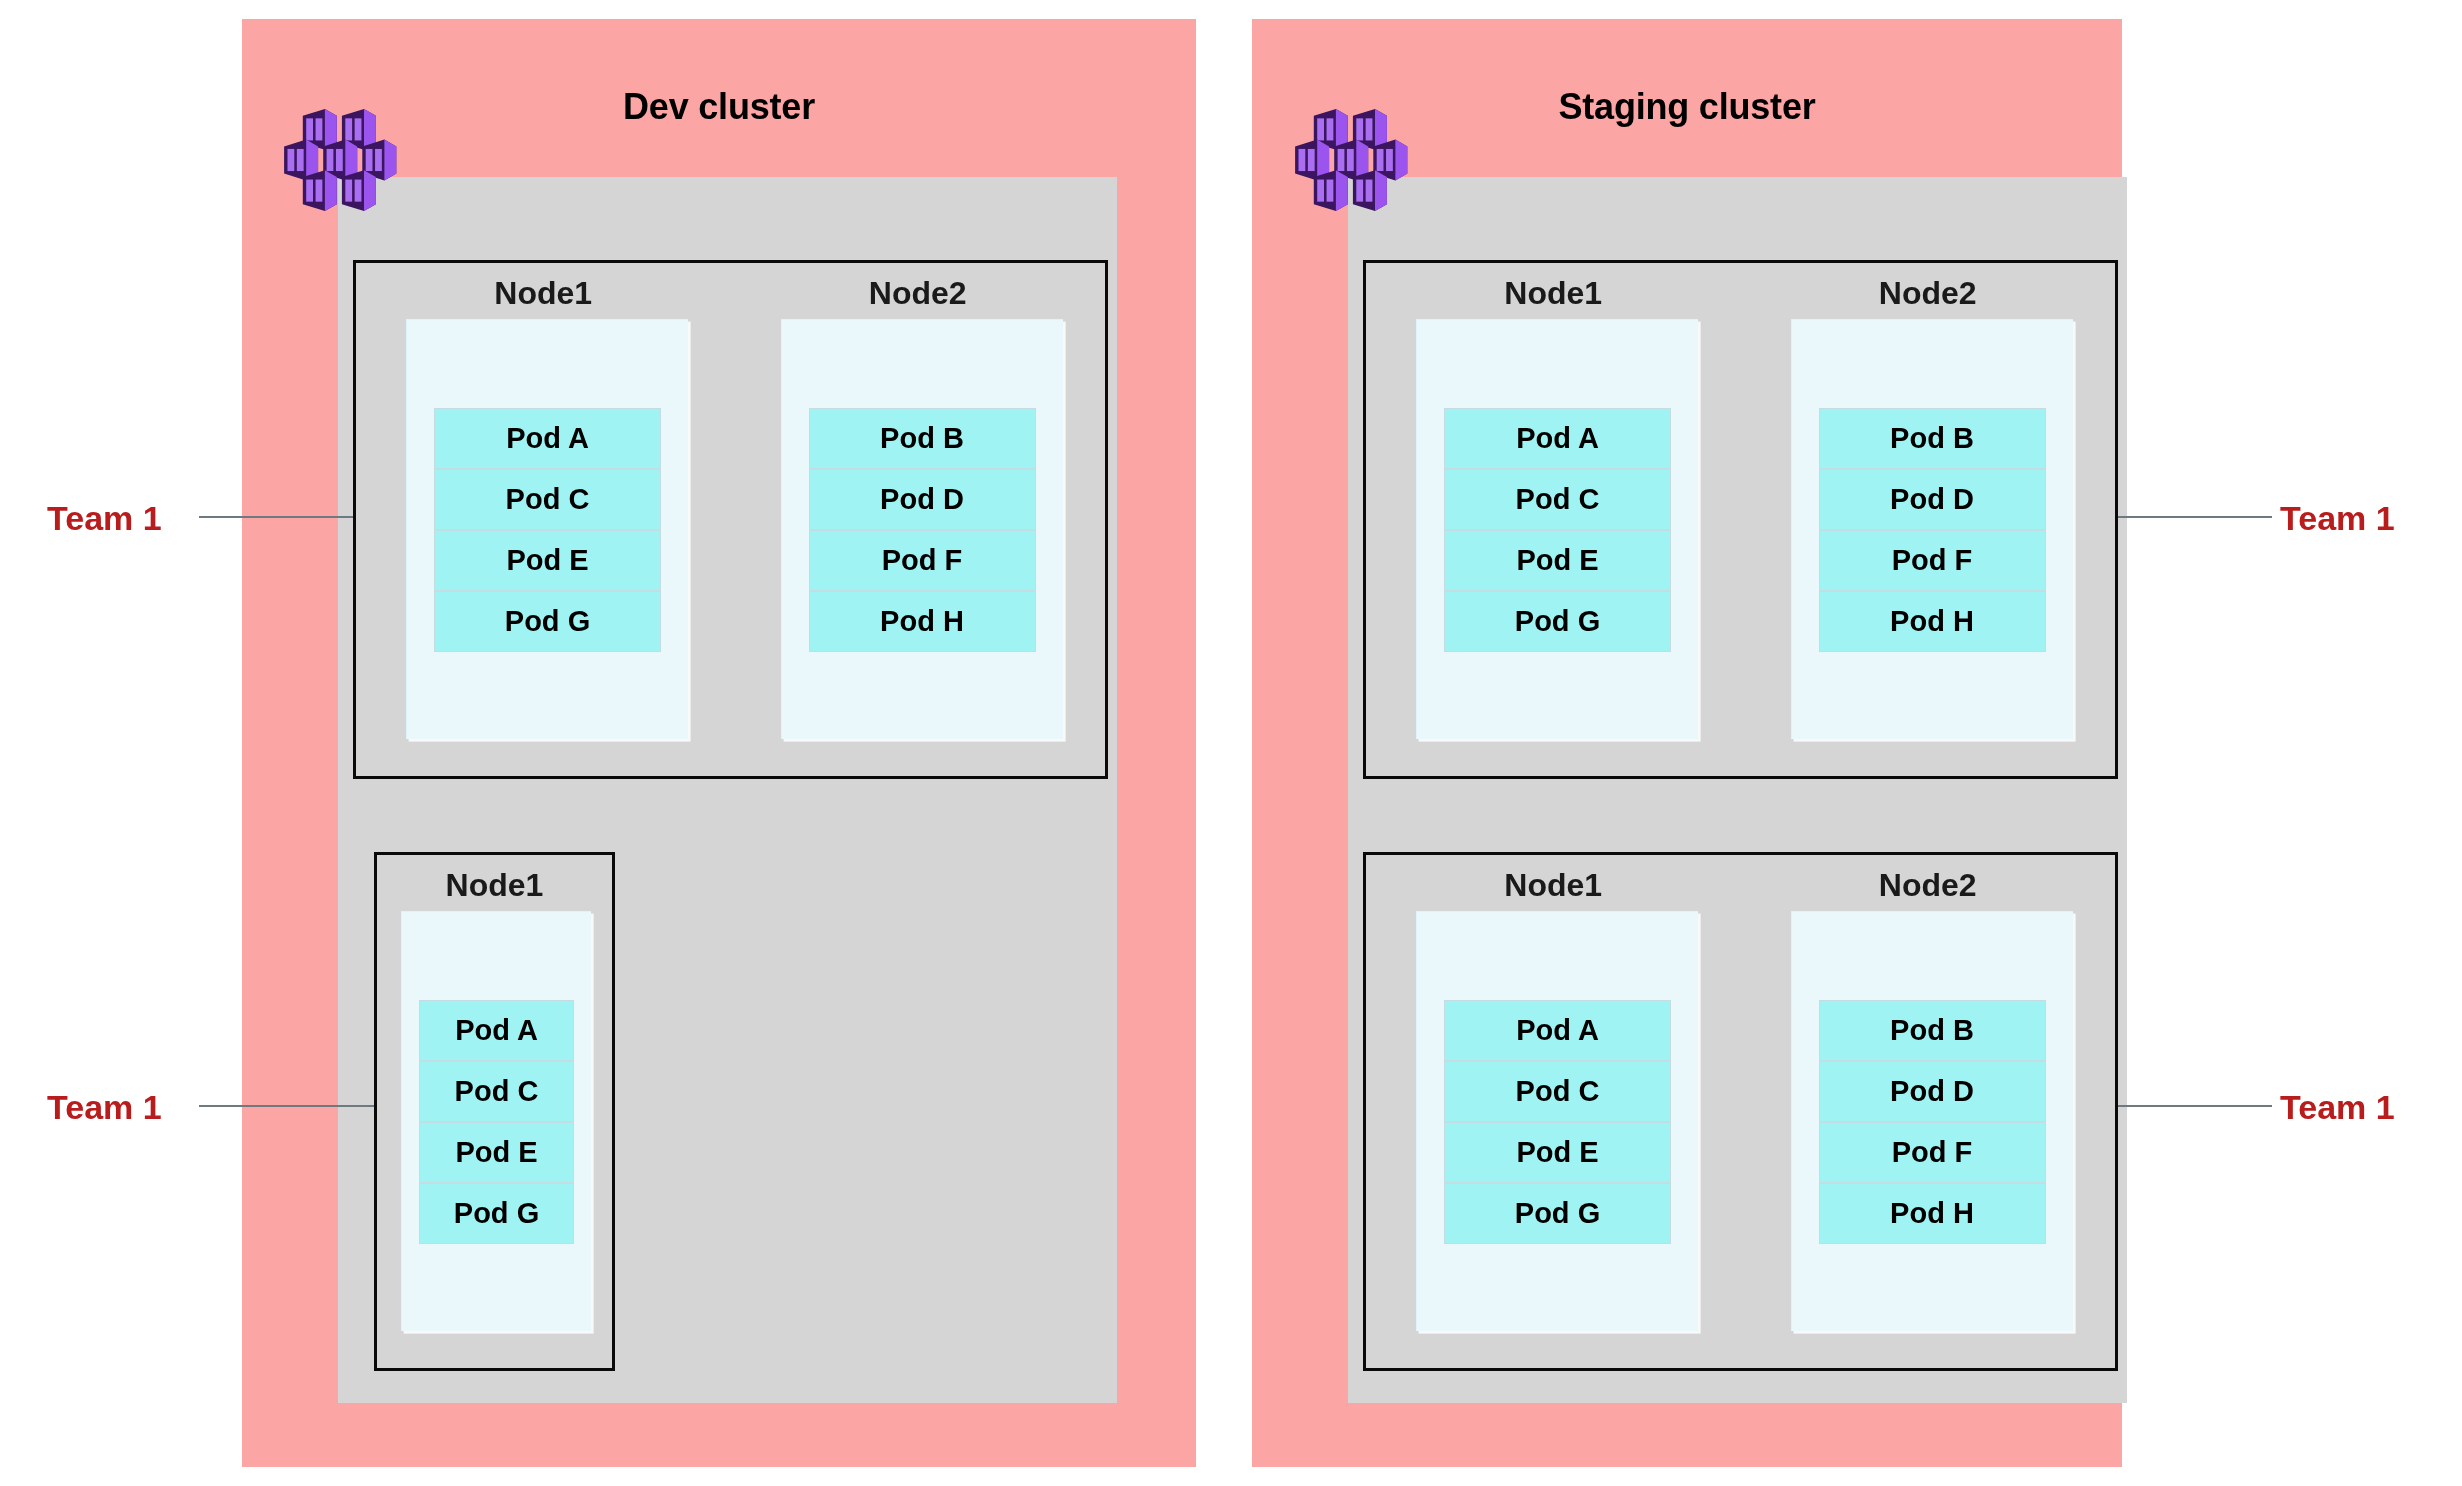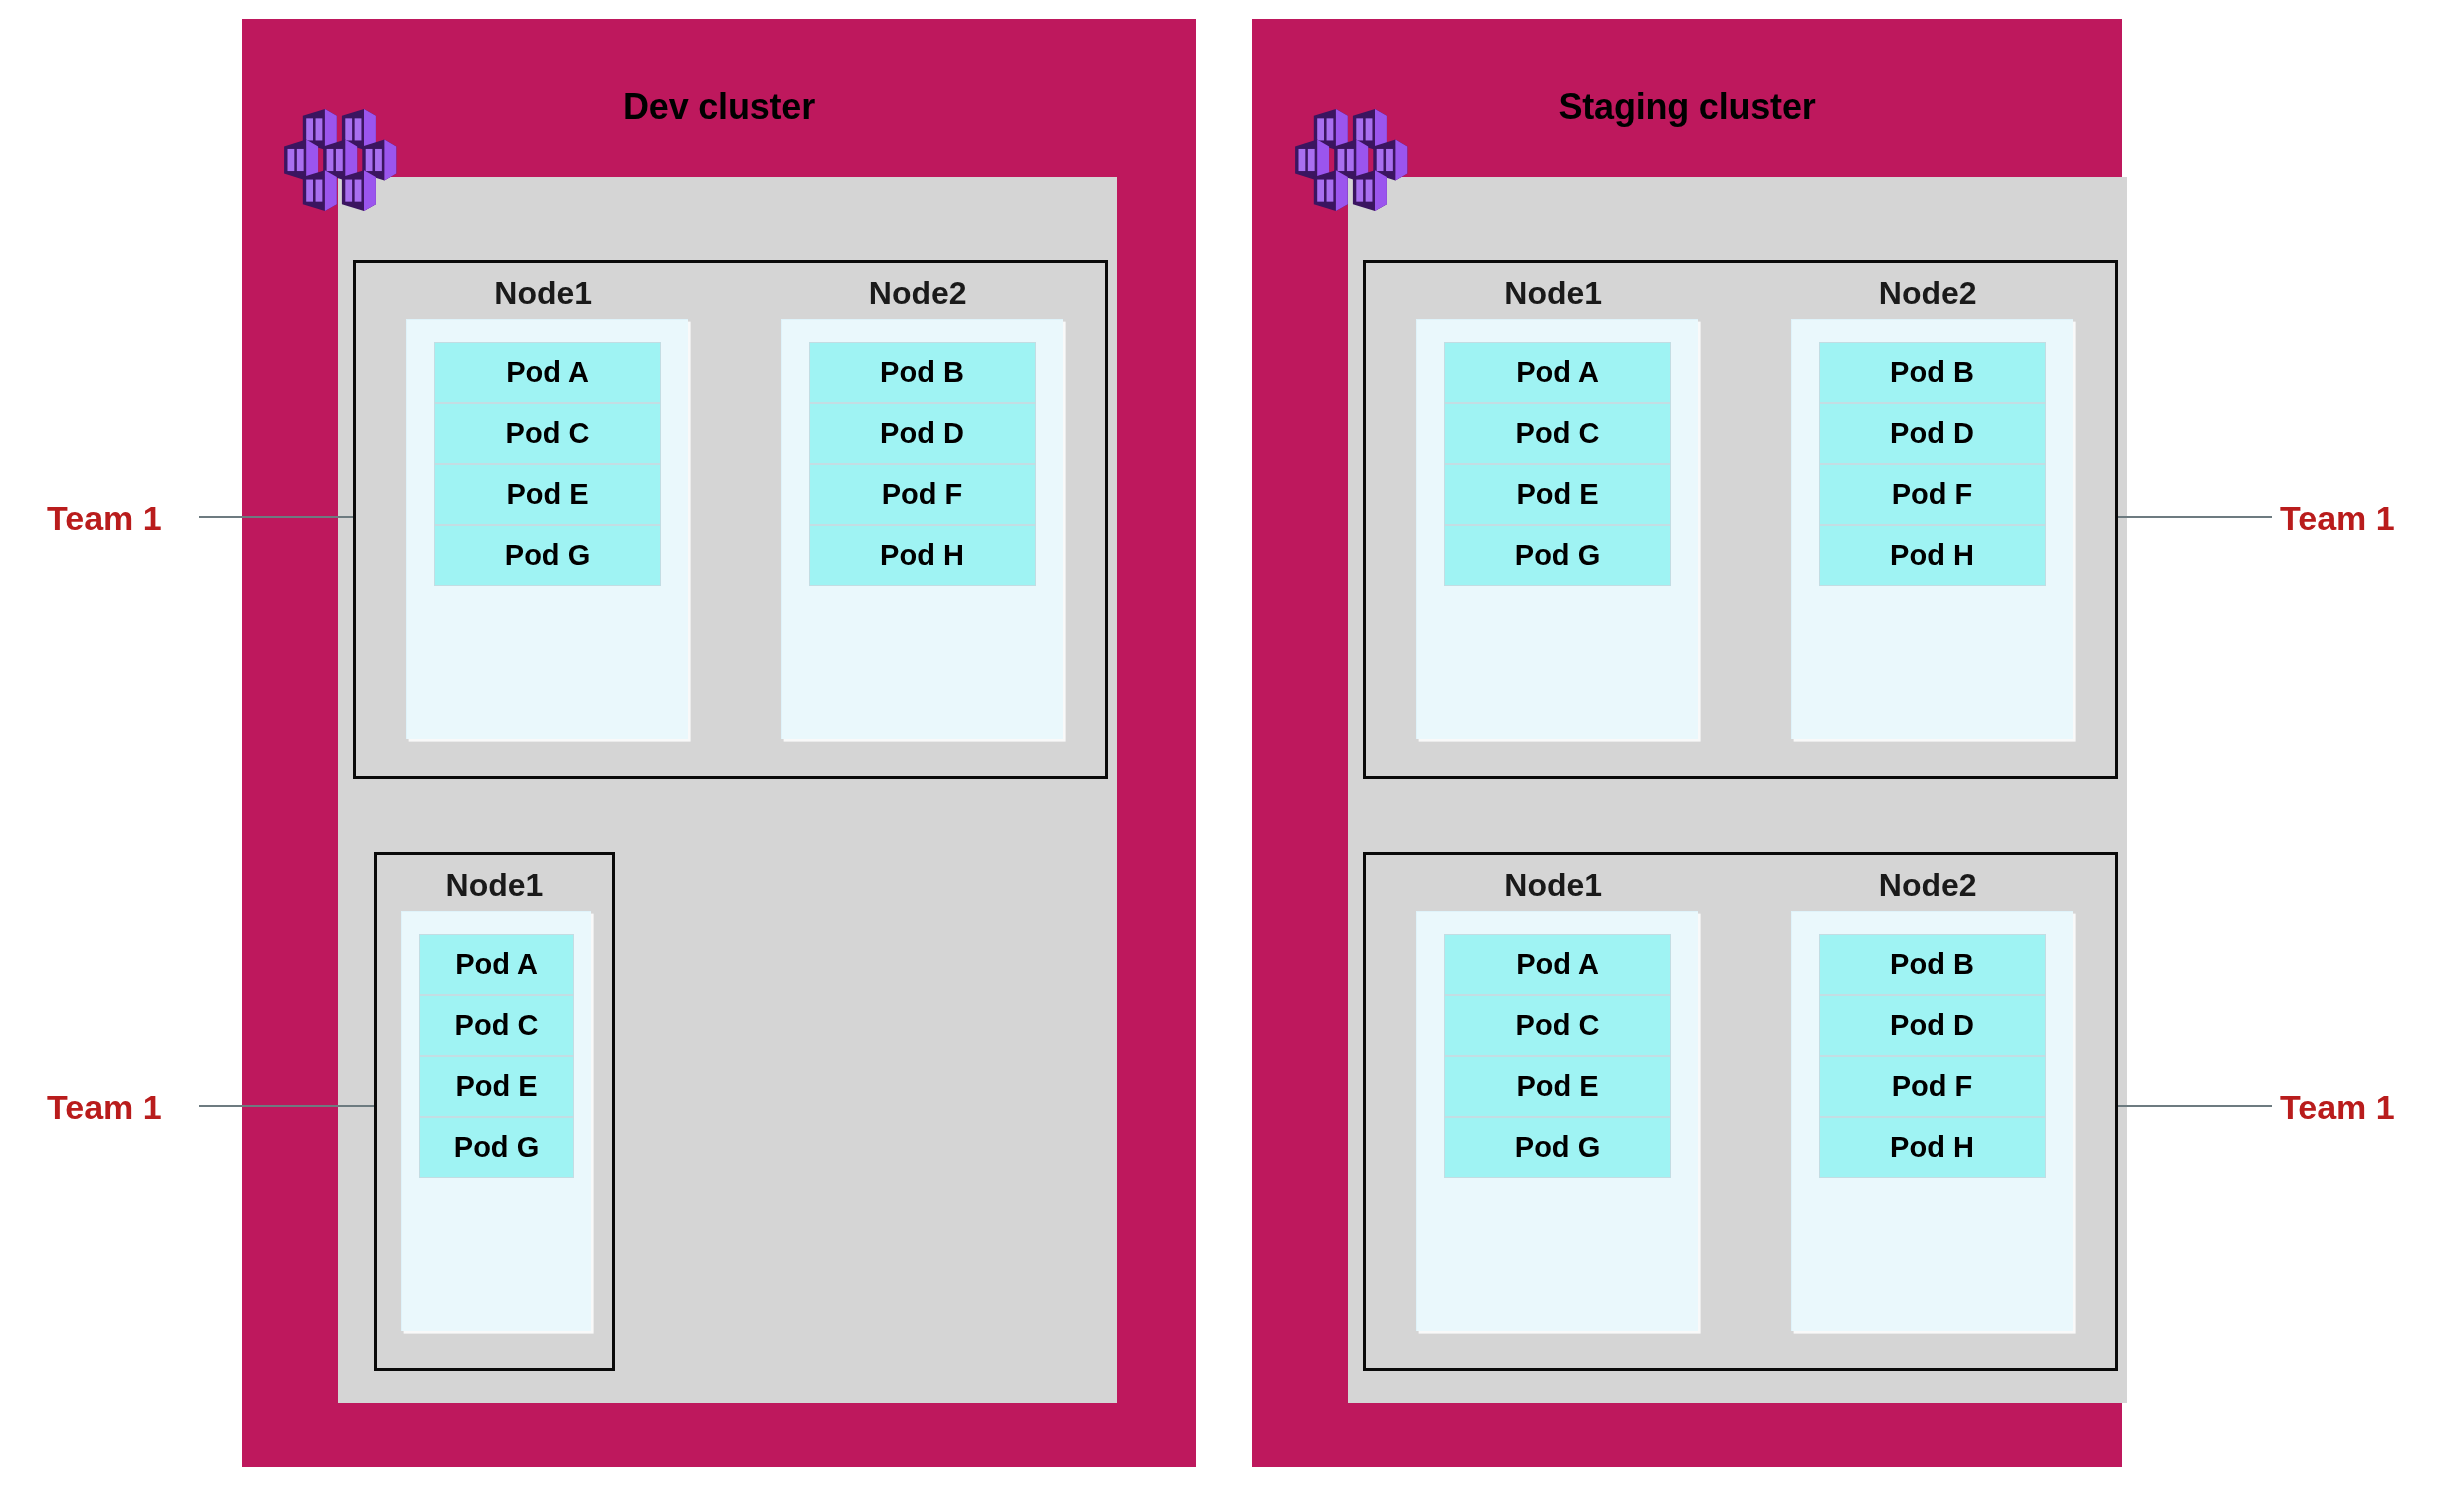--- a/index.html
+++ b/index.html
@@ -7,21 +7,21 @@
     width: 2462px; height: 1486px;
     background: #ffffff;
     font-family: "Liberation Sans", "DejaVu Sans", sans-serif;
     overflow: hidden;
   }
   #stage { position: relative; width: 2462px; height: 1486px; background: #ffffff; }
 
   
   .cluster-panel {
     position: absolute;
-    background: #be185d;
+    background: #fca5a5;
   }
   .cluster-title {
     position: absolute;
     top: 67px; left: 0; right: 0;
     text-align: center;
     font-size: 36px;
     font-weight: bold;
     color: #000000;
     letter-spacing: -0.2px;
     white-space: nowrap;
@@ -55,21 +55,21 @@
     white-space: nowrap;
   }
   .node-panel {
     position: absolute;
     background: #eaf8fc;
     box-shadow: 2.6px 2.6px 0 0 rgba(255,255,255,0.85);
     border-top: 1.7px solid #dff3fa;
     border-left: 1.7px solid #dff3fa;
     display: flex;
     flex-direction: column;
-    justify-content: flex-start;
+    justify-content: center;
   }
   .pod {
     background: #9ff3f3;
     border: 1.7px solid #c3dde3;
     display: flex;
     align-items: center;
     justify-content: center;
     font-size: 29px;
     font-weight: bold;
     color: #000000;

